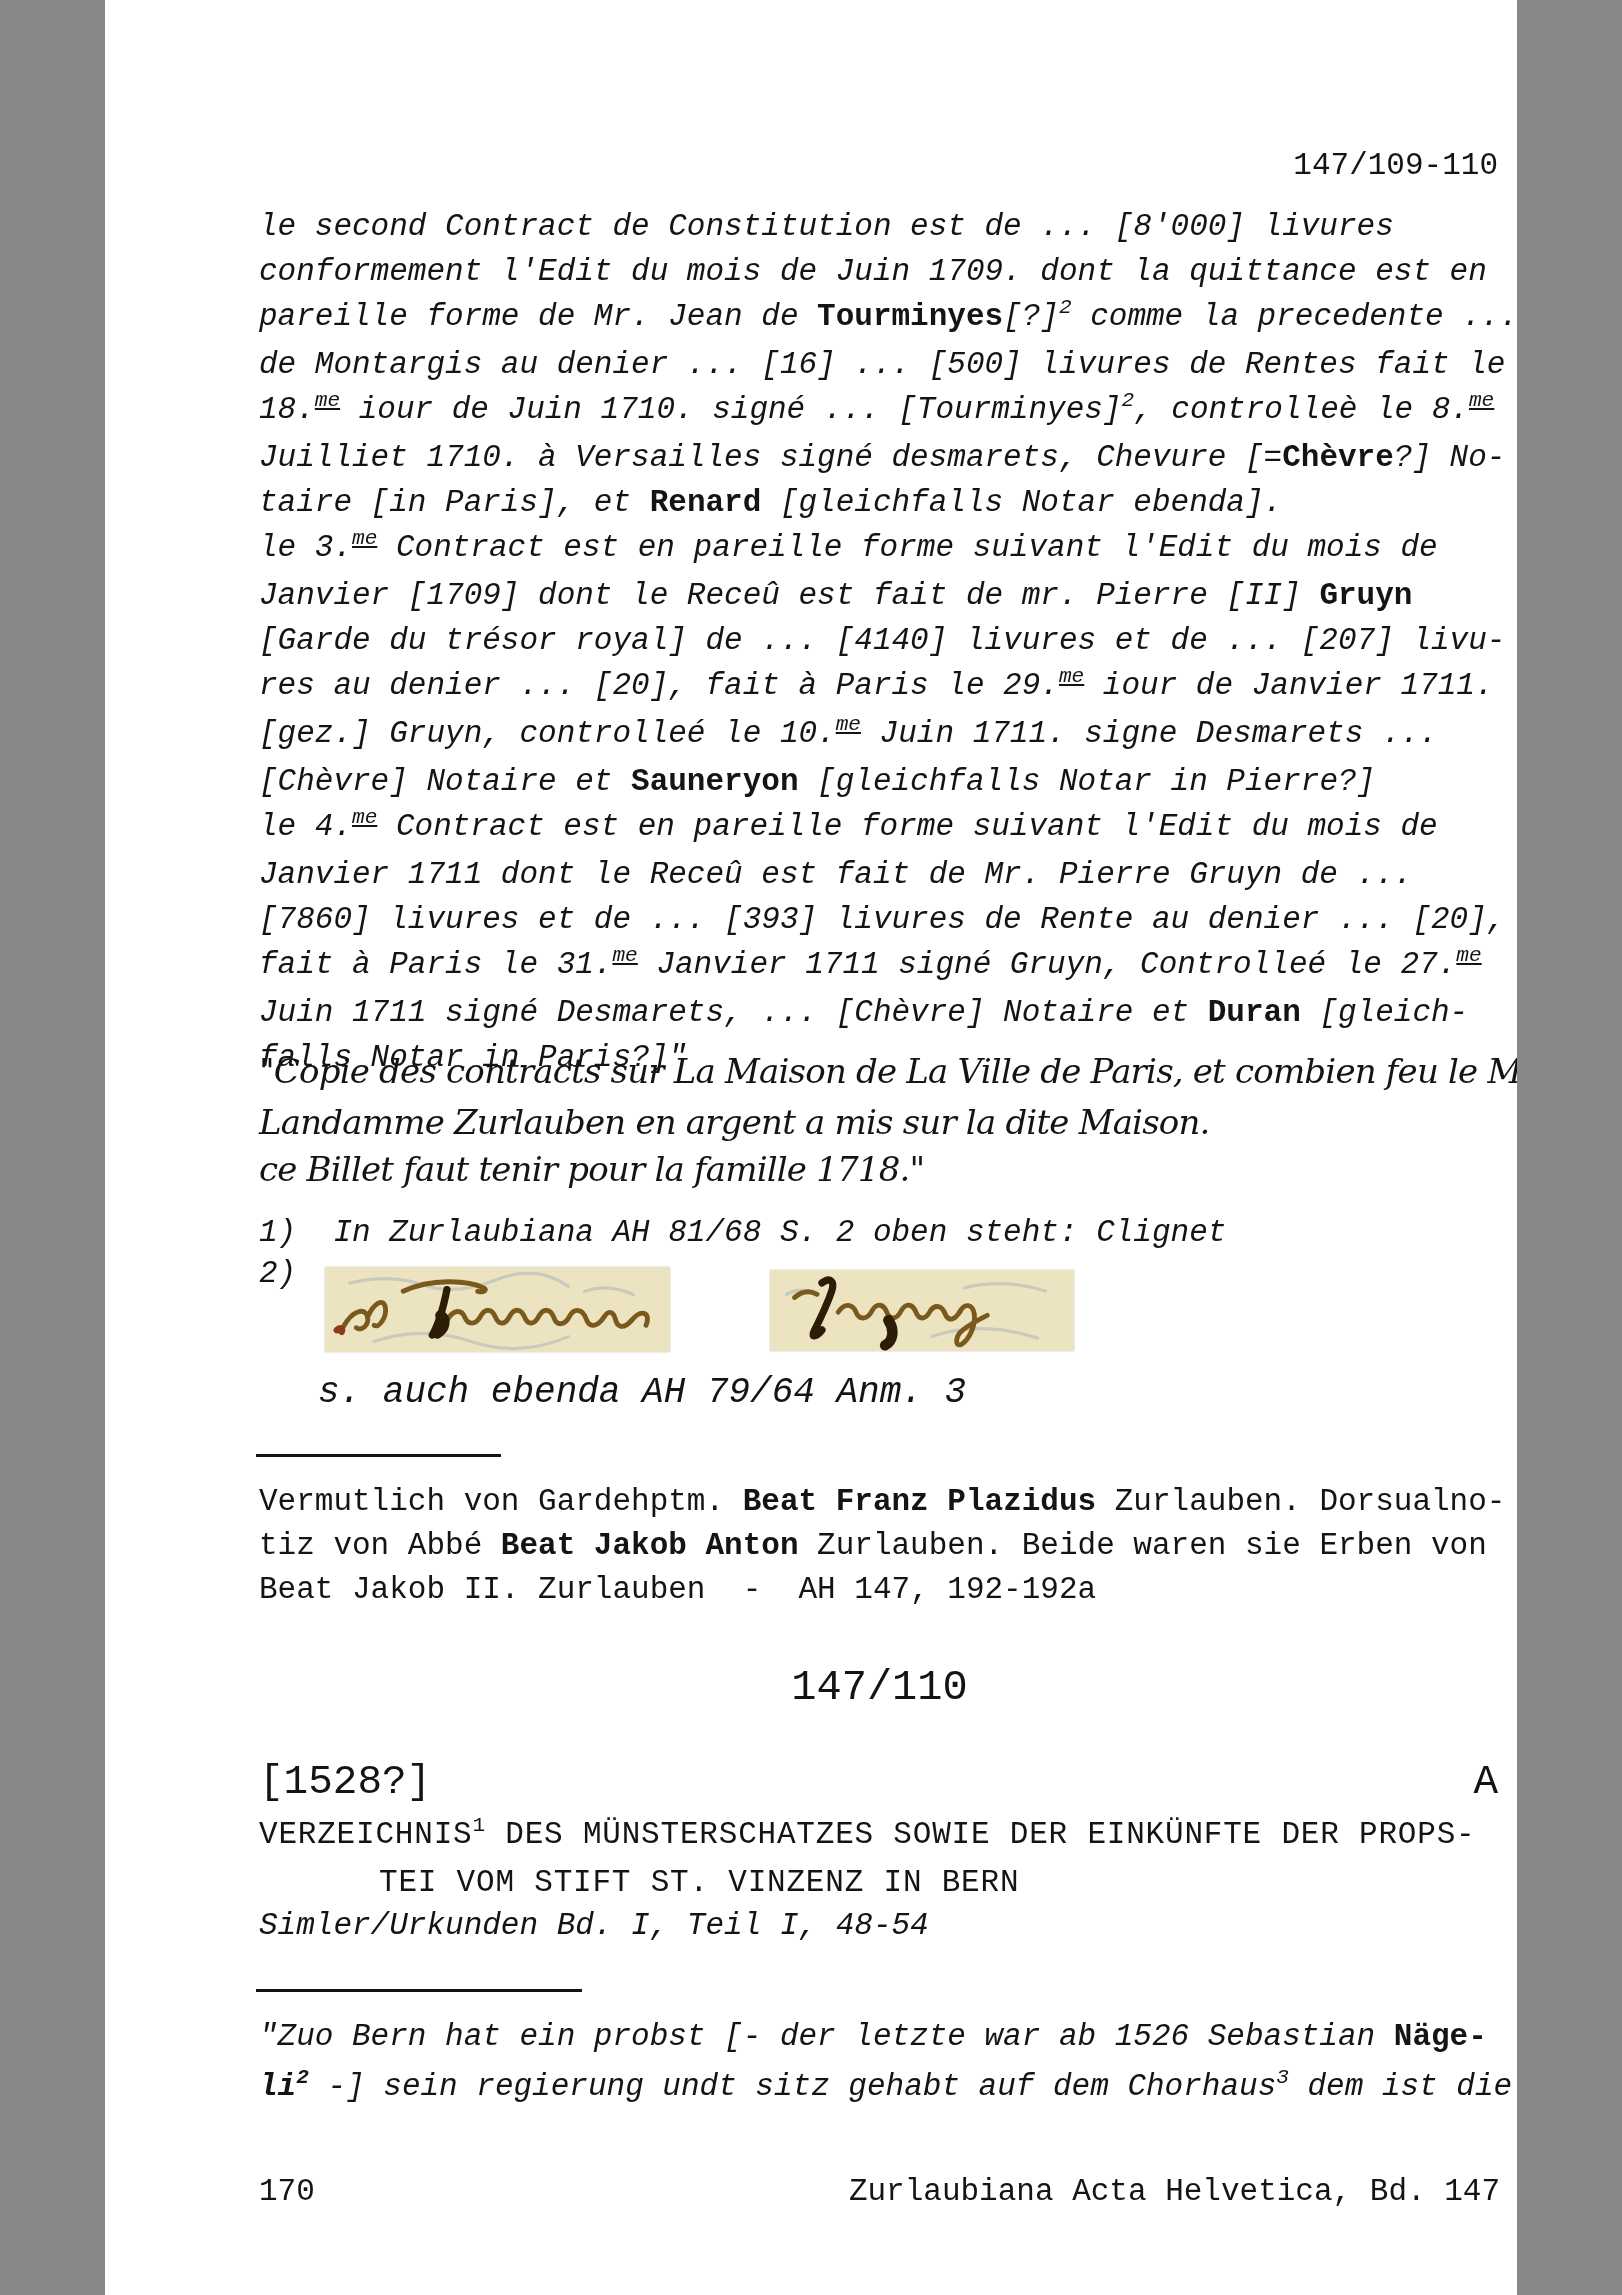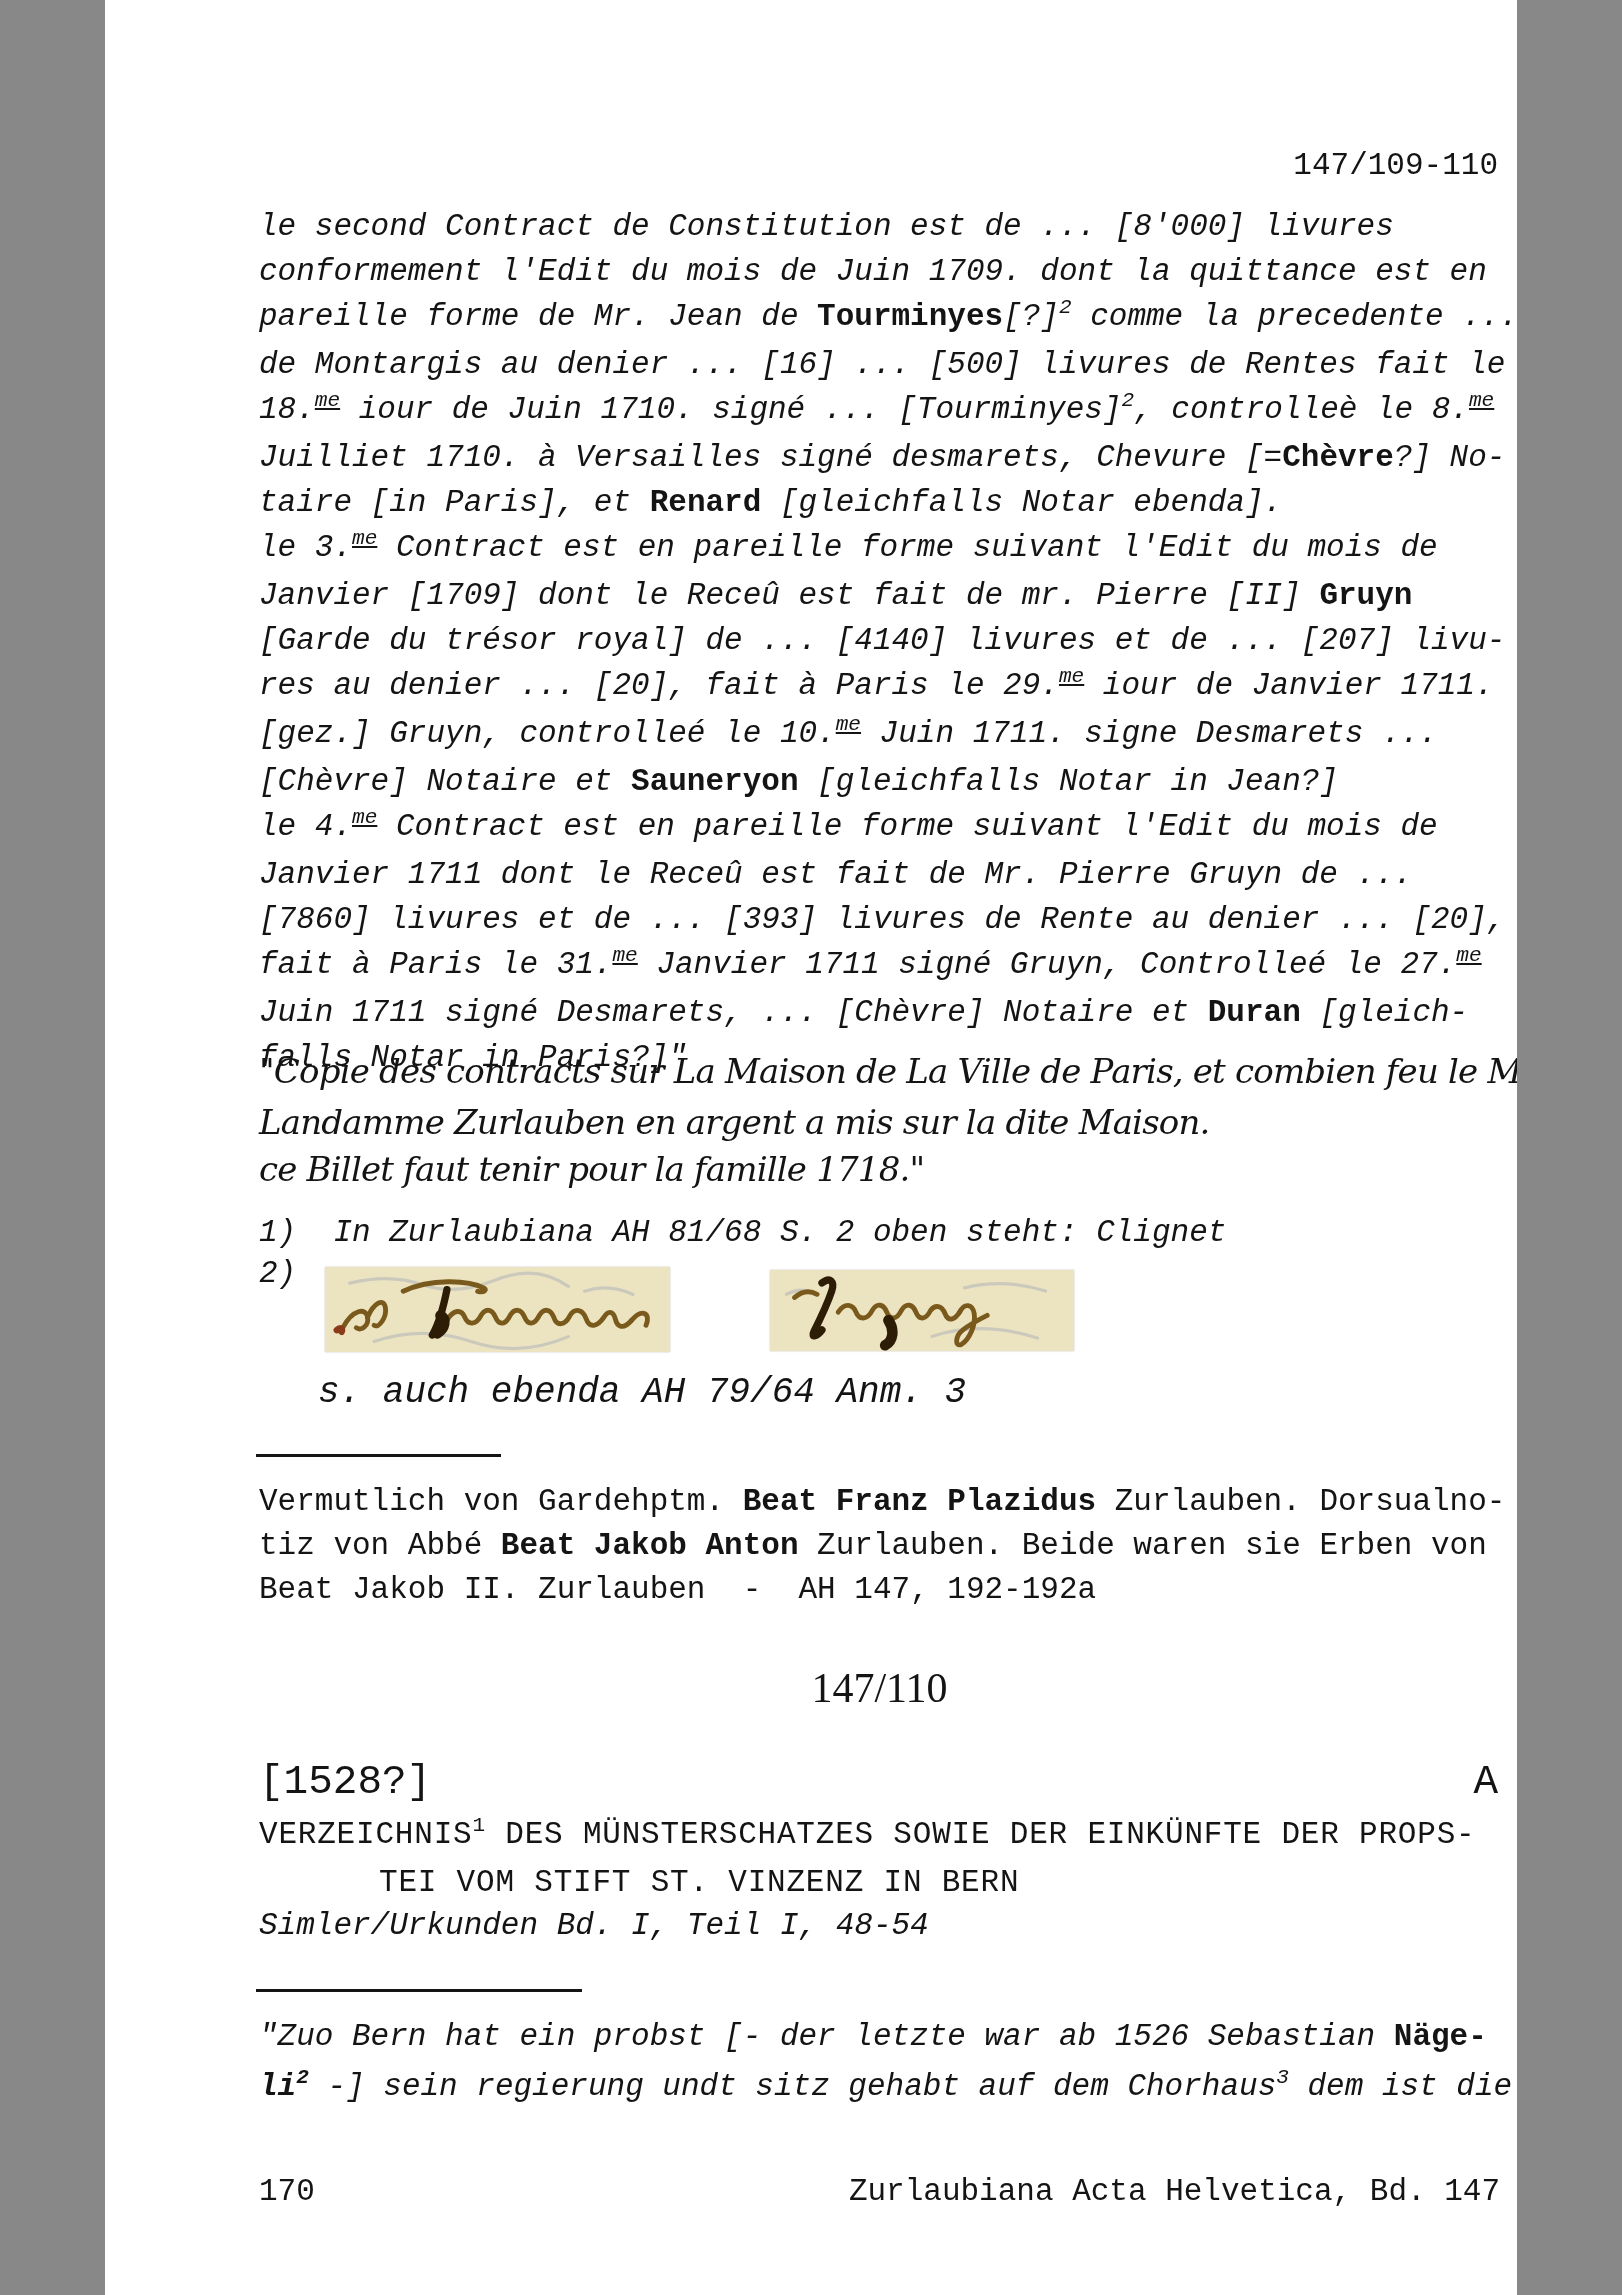--- a/index.html
+++ b/index.html
@@ -35,21 +35,21 @@
     background:var(--sig-paper,#ede5c2);
     box-shadow:0 0 1.6px rgba(0,0,0,.25);
   }
   #sig1{top:1267px;left:220px;width:345px;height:85px;}
   #sig2{top:1270px;left:665px;width:304px;height:81px;}
   #footnote2-text{top:1372px;left:213px;font-size:36px;}
   .rule{background:var(--ink,#141414);height:3.2px;}
   #rule1{top:1454px;left:151px;width:245px;}
   #rule2{top:1989px;left:151px;width:326px;}
   #annotation{top:1480px;left:154px;font-size:31px;line-height:44px;}
-  #doc-title{top:1664px;left:154px;width:1241px;text-align:center;font-size:42px;font-family:Liberation Serif, serif;}
+  #doc-title{top:1664px;left:154px;width:1241px;text-align:center;font-size:42px;}
   #meta-row{top:1759px;left:154px;width:1239px;display:flex;justify-content:space-between;font-size:41px;}
   #heading{top:1812px;left:154px;font-size:31px;line-height:46px;letter-spacing:0.8px;}
   #heading .line:nth-child(2){padding-left:120px;}
   #source-line{top:1908px;left:154px;font-size:31px;font-style:italic;}
   #quote{top:2012px;left:154px;font-size:31px;line-height:50px;}
   #footer{top:2174px;left:154px;width:1241px;font-size:31px;font-family:Liberation Mono, monospace;}
   #footer-center{text-align:right;}
   #footer-left{position:absolute;left:0;top:0;}
 </style>
 </head>
@@ -65,21 +65,21 @@
       <div class="line"><span>pareille forme de Mr. Jean de </span><span class="b">Tourminyes</span><span>[?]</span><span class="sup">2</span><span> comme la precedente ...</span></div>
       <div class="line"><span>de Montargis au denier ... [16] ... [500] livures de Rentes fait le</span></div>
       <div class="line"><span>18.</span><span class="sup u">me</span><span> iour de Juin 1710. signé ... [Tourminyes]</span><span class="sup">2</span><span>, controlleè le 8.</span><span class="sup u">me</span></div>
       <div class="line"><span>Juilliet 1710. à Versailles signé desmarets, Chevure [=</span><span class="b">Chèvre</span><span>?] No-</span></div>
       <div class="line"><span>taire [in Paris], et </span><span class="b">Renard</span><span> [gleichfalls Notar ebenda].</span></div>
       <div class="line"><span>le 3.</span><span class="sup u">me</span><span> Contract est en pareille forme suivant l'Edit du mois de</span></div>
       <div class="line"><span>Janvier [1709] dont le Receû est fait de mr. Pierre [II] </span><span class="b">Gruyn</span></div>
       <div class="line"><span>[Garde du trésor royal] de ... [4140] livures et de ... [207] livu-</span></div>
       <div class="line"><span>res au denier ... [20], fait à Paris le 29.</span><span class="sup u">me</span><span> iour de Janvier 1711.</span></div>
       <div class="line"><span>[gez.] Gruyn, controlleé le 10.</span><span class="sup u">me</span><span> Juin 1711. signe Desmarets ...</span></div>
-      <div class="line"><span>[Chèvre] Notaire et </span><span class="b">Sauneryon</span><span> [gleichfalls Notar in Jean?]</span></div>
+      <div class="line"><span>[Chèvre] Notaire et </span><span class="b">Sauneryon</span><span> [gleichfalls Notar in Pierre?]</span></div>
       <div class="line"><span>le 4.</span><span class="sup u">me</span><span> Contract est en pareille forme suivant l'Edit du mois de</span></div>
       <div class="line"><span>Janvier 1711 dont le Receû est fait de Mr. Pierre Gruyn de ...</span></div>
       <div class="line"><span>[7860] livures et de ... [393] livures de Rente au denier ... [20],</span></div>
       <div class="line"><span>fait à Paris le 31.</span><span class="sup u">me</span><span> Janvier 1711 signé Gruyn, Controlleé le 27.</span><span class="sup u">me</span></div>
       <div class="line"><span>Juin 1711 signé Desmarets, ... [Chèvre] Notaire et </span><span class="b">Duran</span><span> [gleich-</span></div>
       <div class="line"><span>falls Notar in Paris?]"</span></div>
     </div>
 
   <div id="scriptnote" class="abs">
       <div class="line"><span>"Copie des contracts sur La Maison de La Ville de Paris, et combien feu le M.</span><span class="sup">r</span></div>

